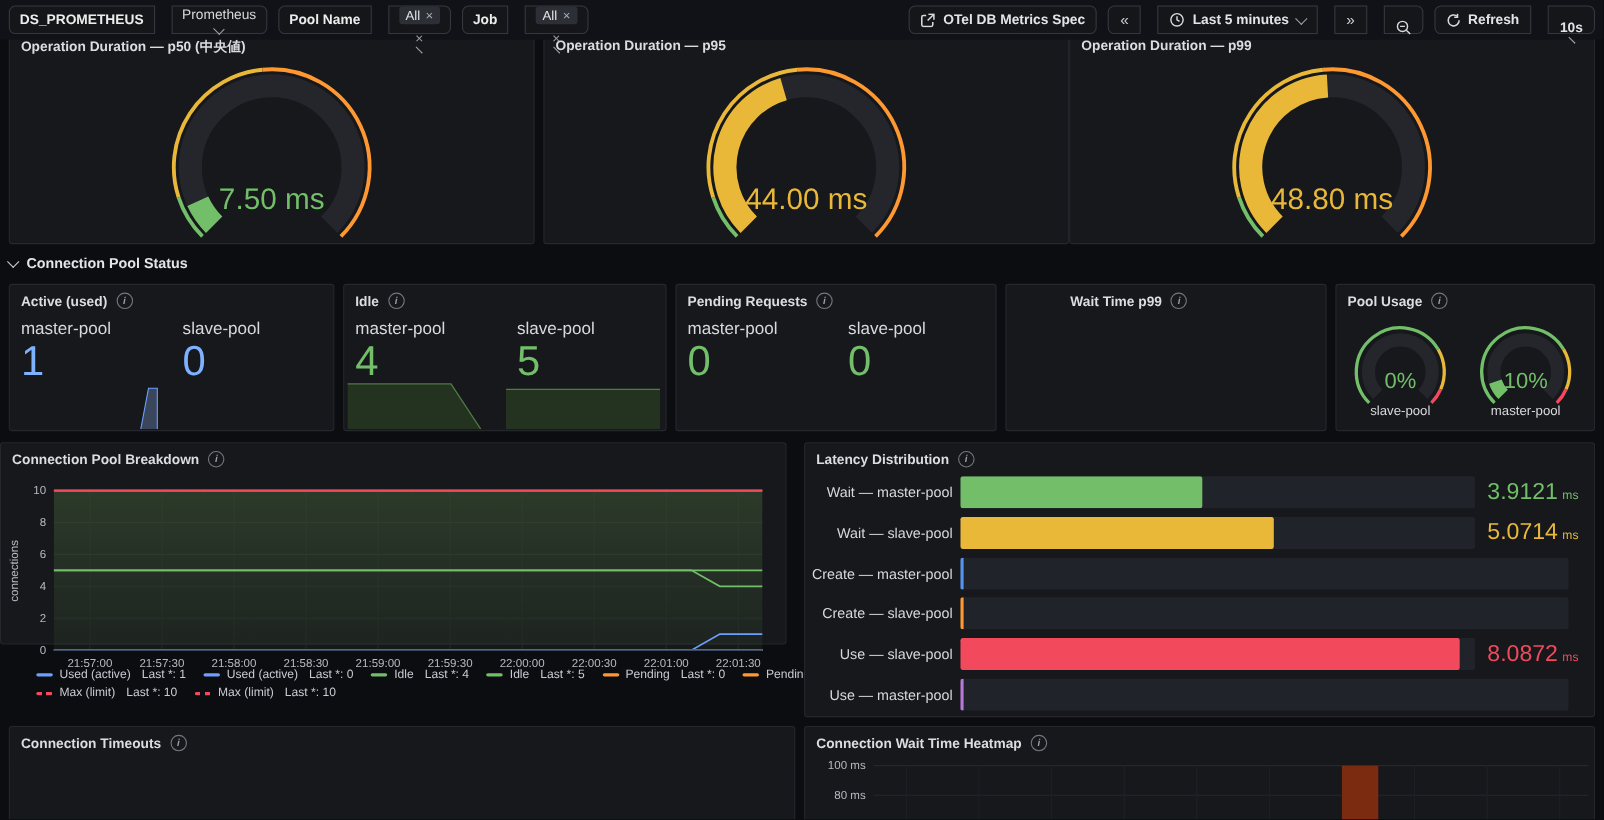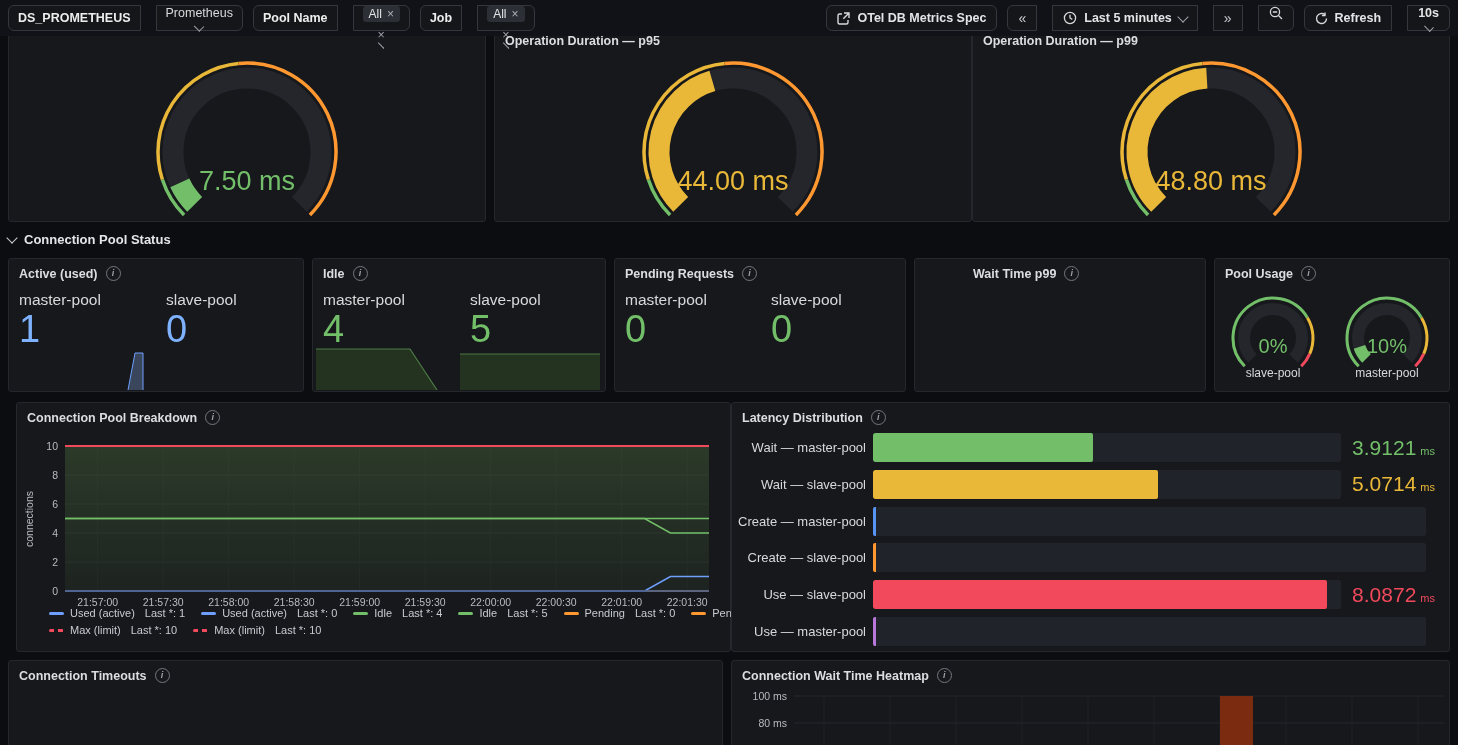--- a/index.html
+++ b/index.html
@@ -15,21 +15,21 @@
   .tseg.last{border-radius:0 6px 6px 0;margin-left:-1px;flex-direction:column;}
   .tseg.only{border-radius:6px;}
   .tlabel{font-weight:700;color:#eceded;}
   .chip{display:inline-flex;align-items:center;gap:5px;background:#2c3036;border-radius:3px;
         padding:1px 6px;font-size:12px;color:#e3e4e6;}
   .chip .x{color:#aeb1b7;font-size:12px;cursor:pointer;}
   .dim{color:#9da0a8;}
   .chev{width:7px;height:7px;border-right:1.6px solid #9da0a8;border-bottom:1.6px solid #9da0a8;
         transform:rotate(45deg);margin-top:-3px;display:inline-block;}
   .tright{position:absolute;right:8px;top:5px;display:flex;align-items:stretch;height:26px;gap:10px;}
-  .tbtn{display:flex;align-items:center;gap:7px;padding:0 10px;border:1px solid #34383e;background:#141619;
+  .tbtn{display:flex;align-items:center;gap:7px;padding:12px 10px;border:1px solid #34383e;background:#141619;
         font-size:12.5px;font-weight:600;color:#e3e4e6;white-space:nowrap;cursor:pointer;}
   .arrgl{font-size:14px;color:#c9ccd1;font-weight:400;}
   .icn{display:inline-flex;align-items:center;}
   
   .panel{position:absolute;background:#16181c;border:1px solid #25272d;border-radius:3px;box-sizing:border-box;}
   .ptitle{display:flex;align-items:center;gap:8px;padding:7px 10px 3px 10px;font-size:12.5px;font-weight:700;color:#dcdde0;}
   .info{width:13px;height:13px;min-width:13px;border:1px solid #74777c;border-radius:50%;color:#9da0a8;
         font-size:9px;font-style:italic;display:inline-flex;align-items:center;justify-content:center;line-height:1;}
   .sechdr{position:absolute;left:8px;top:232px;display:flex;align-items:center;gap:8px;
           font-size:13px;font-weight:700;color:#e4e5e7;z-index:5;cursor:pointer;}
@@ -55,20 +55,23 @@
   .lat-value .v{font-size:21px;}
   .lat-value .u{font-size:11px;}
   svg text{font-family:"Liberation Sans",sans-serif;}
 </style>
 </head>
 <body>
 
 <div class="screen">
 
   <div class="panel" style="left:8px;top:26px;width:478px;height:196px;">
+    <div class="ptitle">
+        <span>Operation Duration — p50 (中央値)</span>
+      </div>
     <svg width="476" height="194" style="position:absolute;left:0;top:0;">
         <path d="M 185.67 177.33 A 74 74 0 1 1 290.33 177.33" stroke="#24262b" stroke-width="21" fill="none"></path>
         <path d="M 175.07 187.93 A 89 89 0 0 1 153.36 152.50" stroke="#73bf69" stroke-width="3.5" fill="none"></path>
         <path d="M 153.36 152.50 A 89 89 0 0 1 229.62 36.39" stroke="#eab839" stroke-width="3.5" fill="none"></path>
         <path d="M 229.62 36.39 A 89 89 0 0 1 300.93 187.93" stroke="#ff9830" stroke-width="3.5" fill="none"></path>
         <path d="M 185.67 177.33 A 74 74 0 0 1 170.80 155.98" stroke="#73bf69" stroke-width="21" fill="none"></path>
         <text x="238" y="163" text-anchor="middle" font-size="27" fill="#73bf69">7.50 ms</text>
       </svg>
   </div>
   <div class="panel" style="left:494px;top:26px;width:478px;height:196px;">
@@ -263,21 +266,21 @@
         <path d="M 151.49 99.51 A 29 29 0 1 1 192.51 99.51" stroke="#24262b" stroke-width="12" fill="none"></path>
         <path d="M 143.72 107.28 A 40 40 0 1 1 206.43 58.64" stroke="#73bf69" stroke-width="3" fill="none"></path>
         <path d="M 206.43 58.64 A 40 40 0 0 1 208.71 94.89" stroke="#eab839" stroke-width="3" fill="none"></path>
         <path d="M 208.71 94.89 A 40 40 0 0 1 200.28 107.28" stroke="#f2495c" stroke-width="3" fill="none"></path>
         <path d="M 151.49 99.51 A 29 29 0 0 1 144.42 87.96" stroke="#73bf69" stroke-width="12" fill="none"></path>
         <text x="172" y="94" text-anchor="middle" font-size="20" fill="#73bf69">10%</text>
         <text x="172" y="118" text-anchor="middle" font-size="12" fill="#d8d9da">master-pool</text>
       </svg>
   </div>
 
-  <div class="panel" style="left:16px;top:402px;width:715px;height:250px;">
+  <div class="panel" style="left:0;top:402px;width:715px;height:184px;">
     <div class="ptitle">
         <span>Connection Pool Breakdown</span>
         <span class="info">i</span>
       </div>
     <div class="ylab">connections</div>
     <svg id="breakdown-svg" width="713" height="206" style="position:absolute;left:0;top:0;">
         <defs>
           <linearGradient id="gfill" x1="0" y1="0" x2="0" y2="1">
             <stop offset="0%" stop-color="#5f8a48" stop-opacity="0.3"></stop>
             <stop offset="100%" stop-color="#5f8a48" stop-opacity="0.1"></stop>

